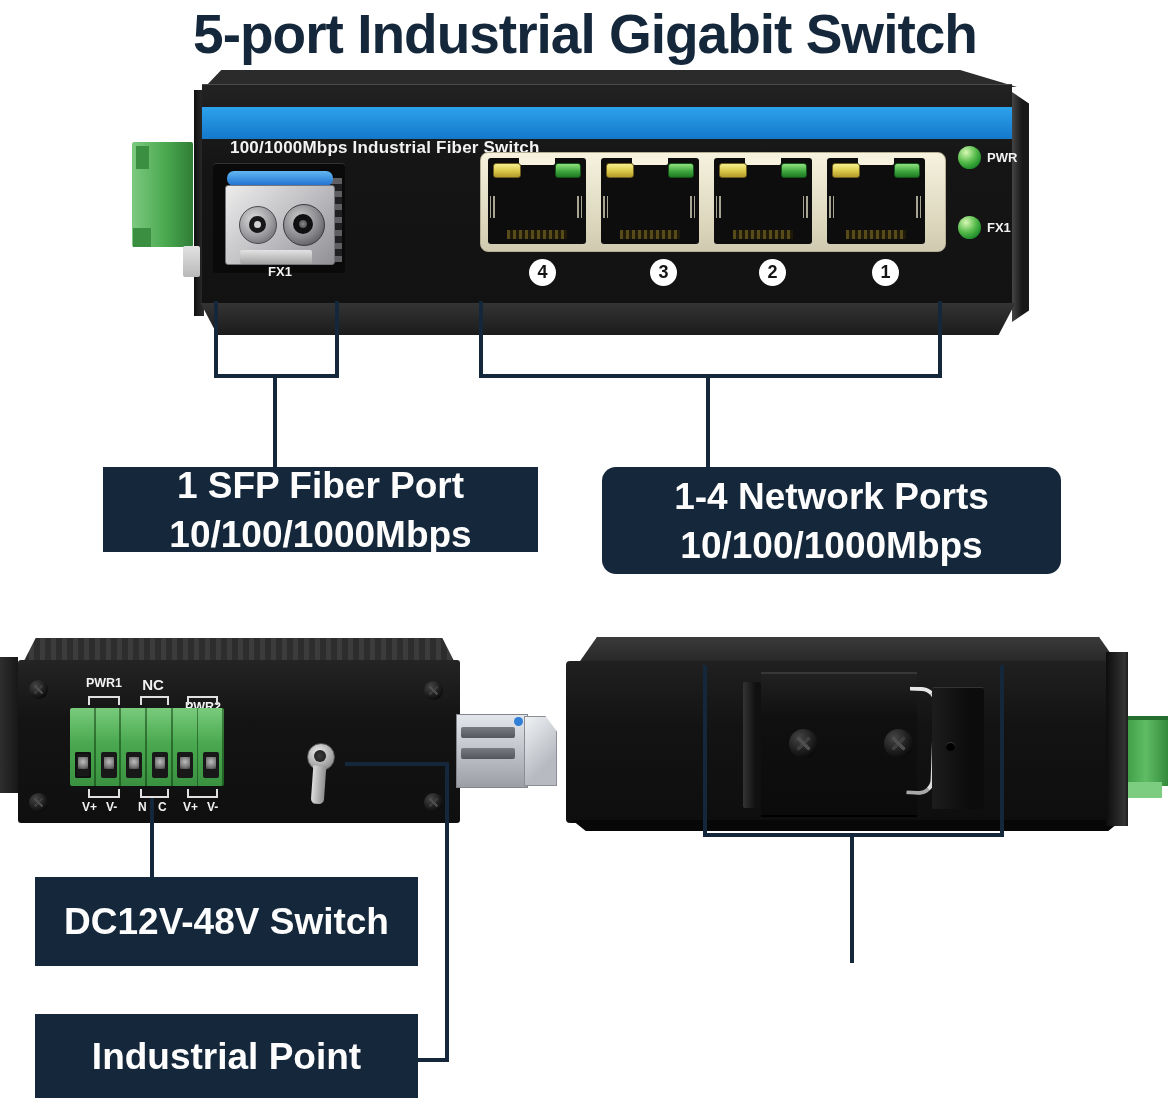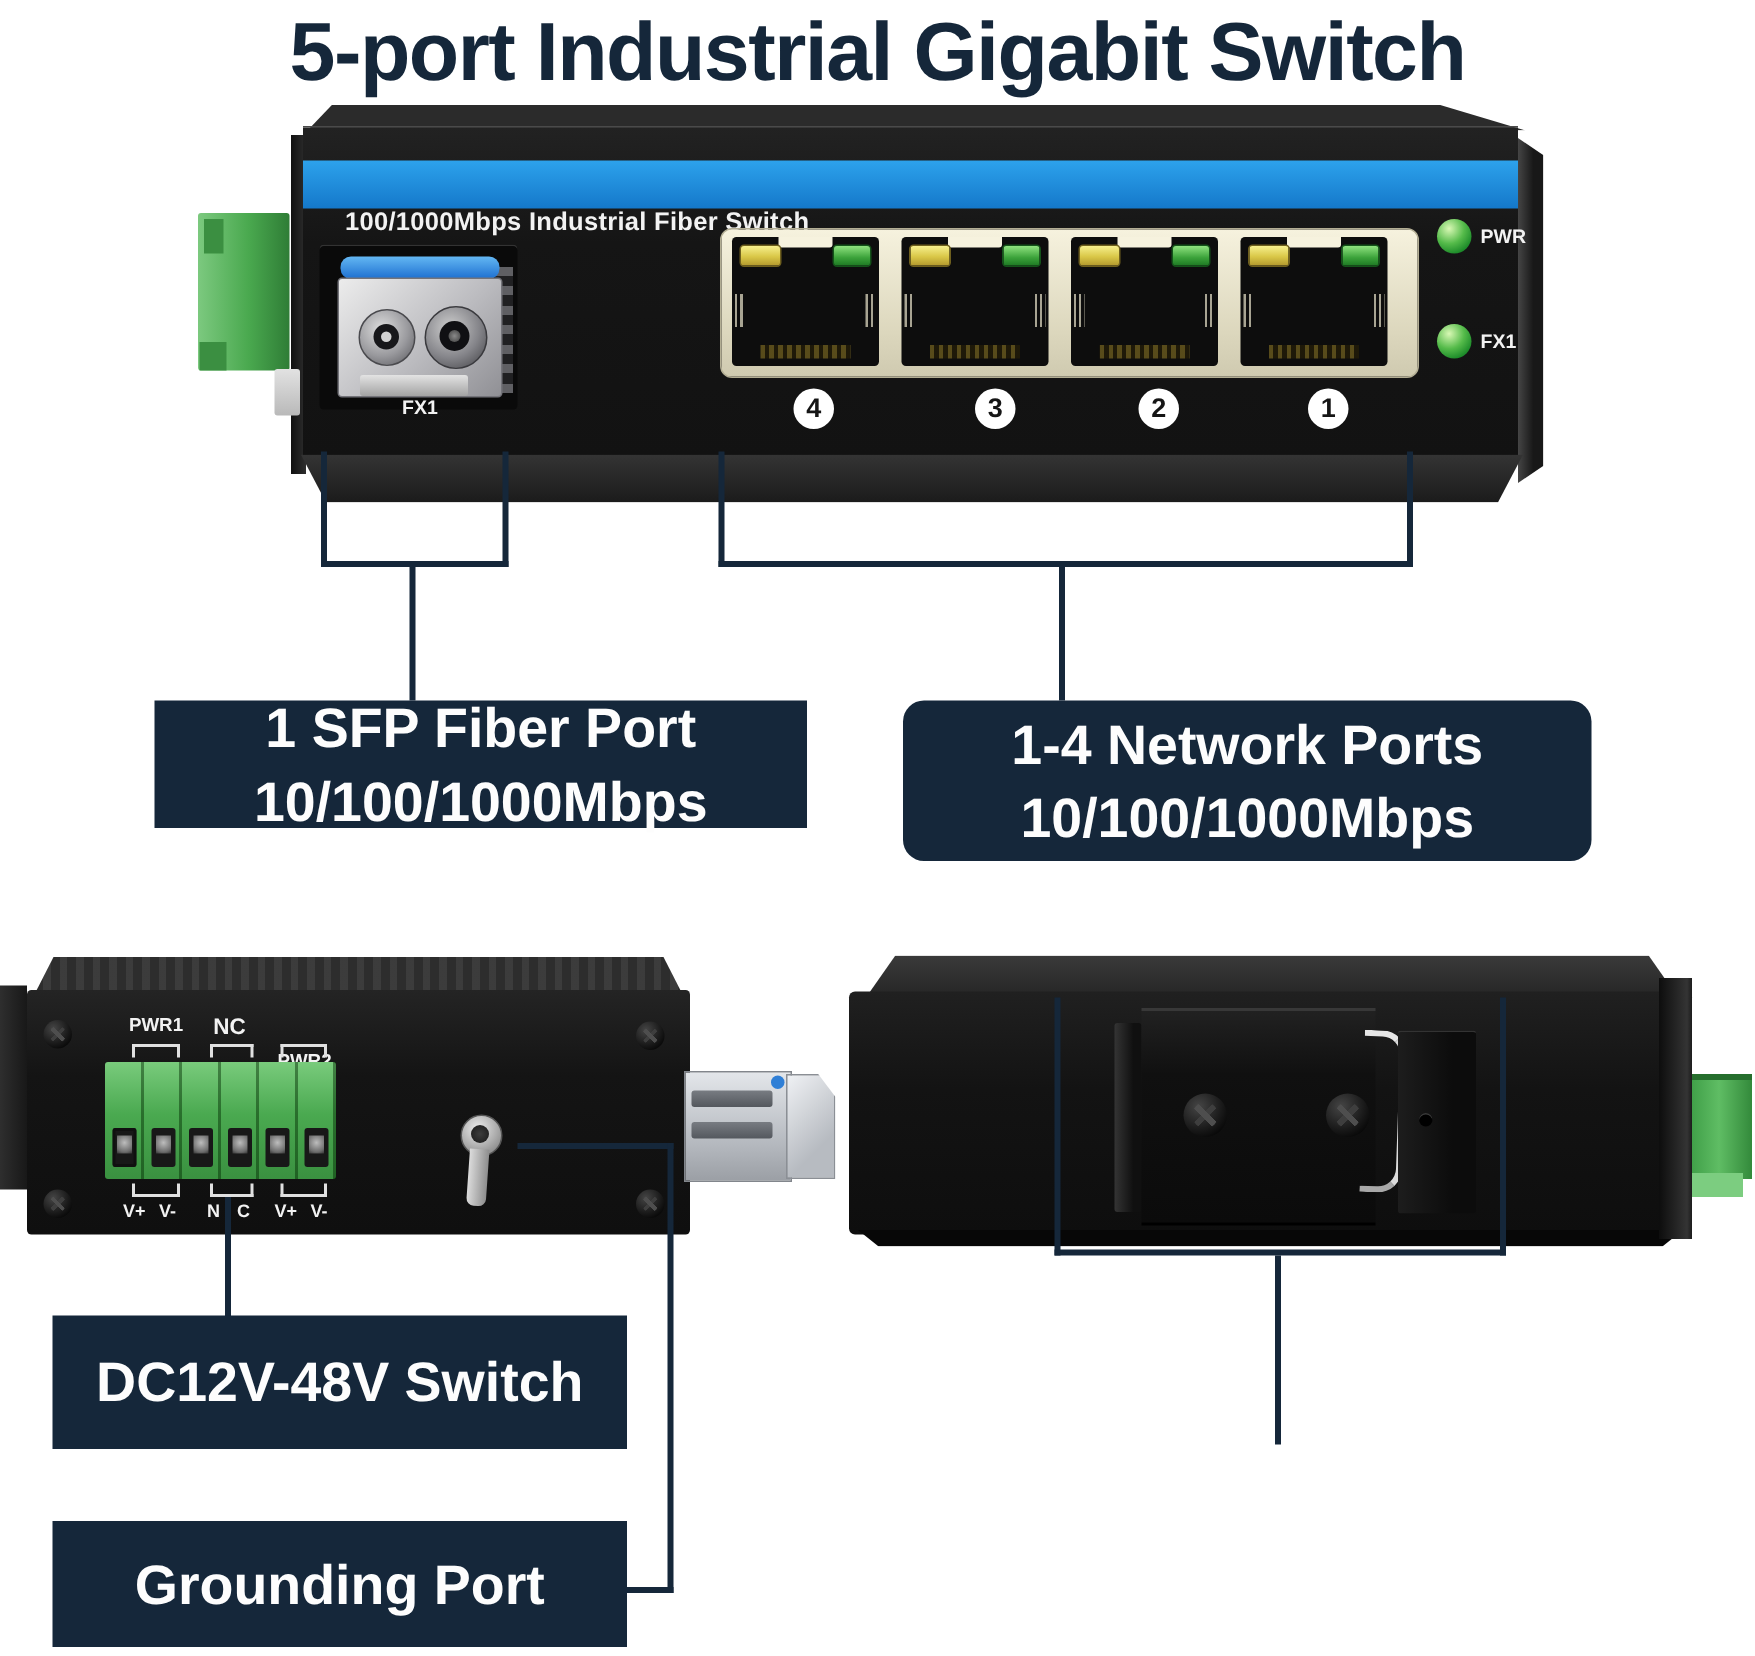--- a/index.html
+++ b/index.html
@@ -233,16 +233,16 @@
     <span class="l">10/100/1000Mbps</span>
   </div>
   <div class="abs nbox" style="left:602px;top:467px;width:459px;height:107px;border-radius:14px;">
     <span class="l">1-4 Network Ports</span>
     <span class="l">10/100/1000Mbps</span>
   </div>
   <div class="abs nbox" style="left:35px;top:877px;width:383px;height:89px;">
     <span class="l">DC12V-48V Switch</span>
   </div>
   <div class="abs nbox" style="left:35px;top:1014px;width:383px;height:84px;">
-    <span class="l">Grounding Port</span>
+    <span class="l">Industrial Point</span>
   </div>
 
 </div>
 
 </body></html>

